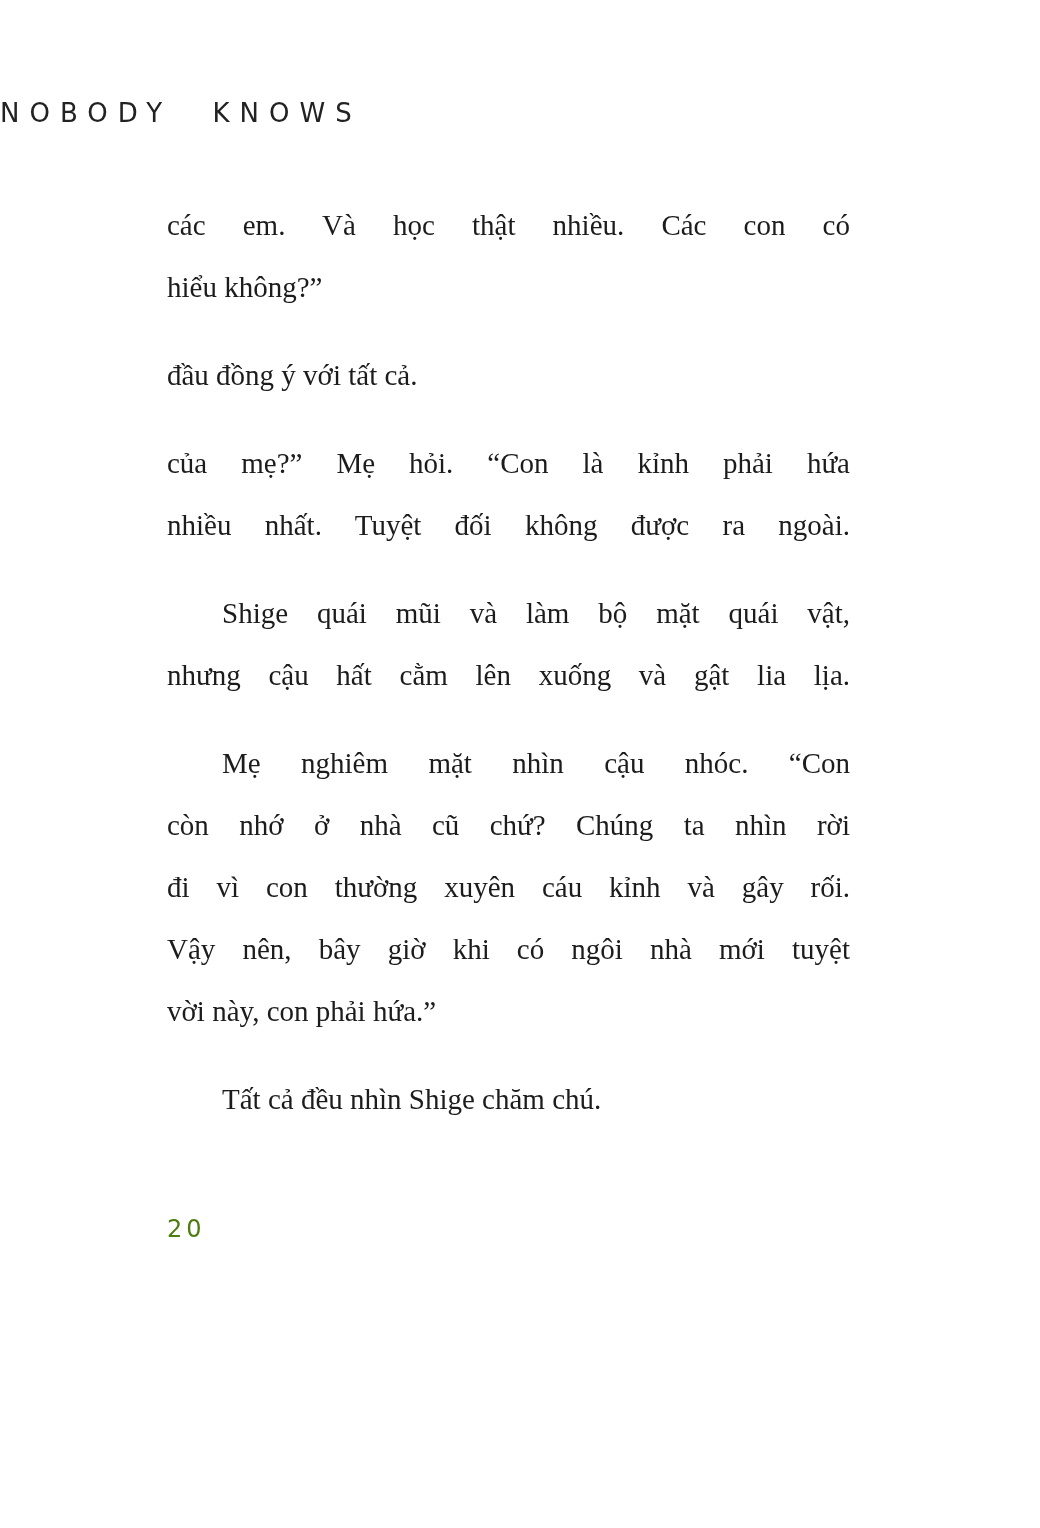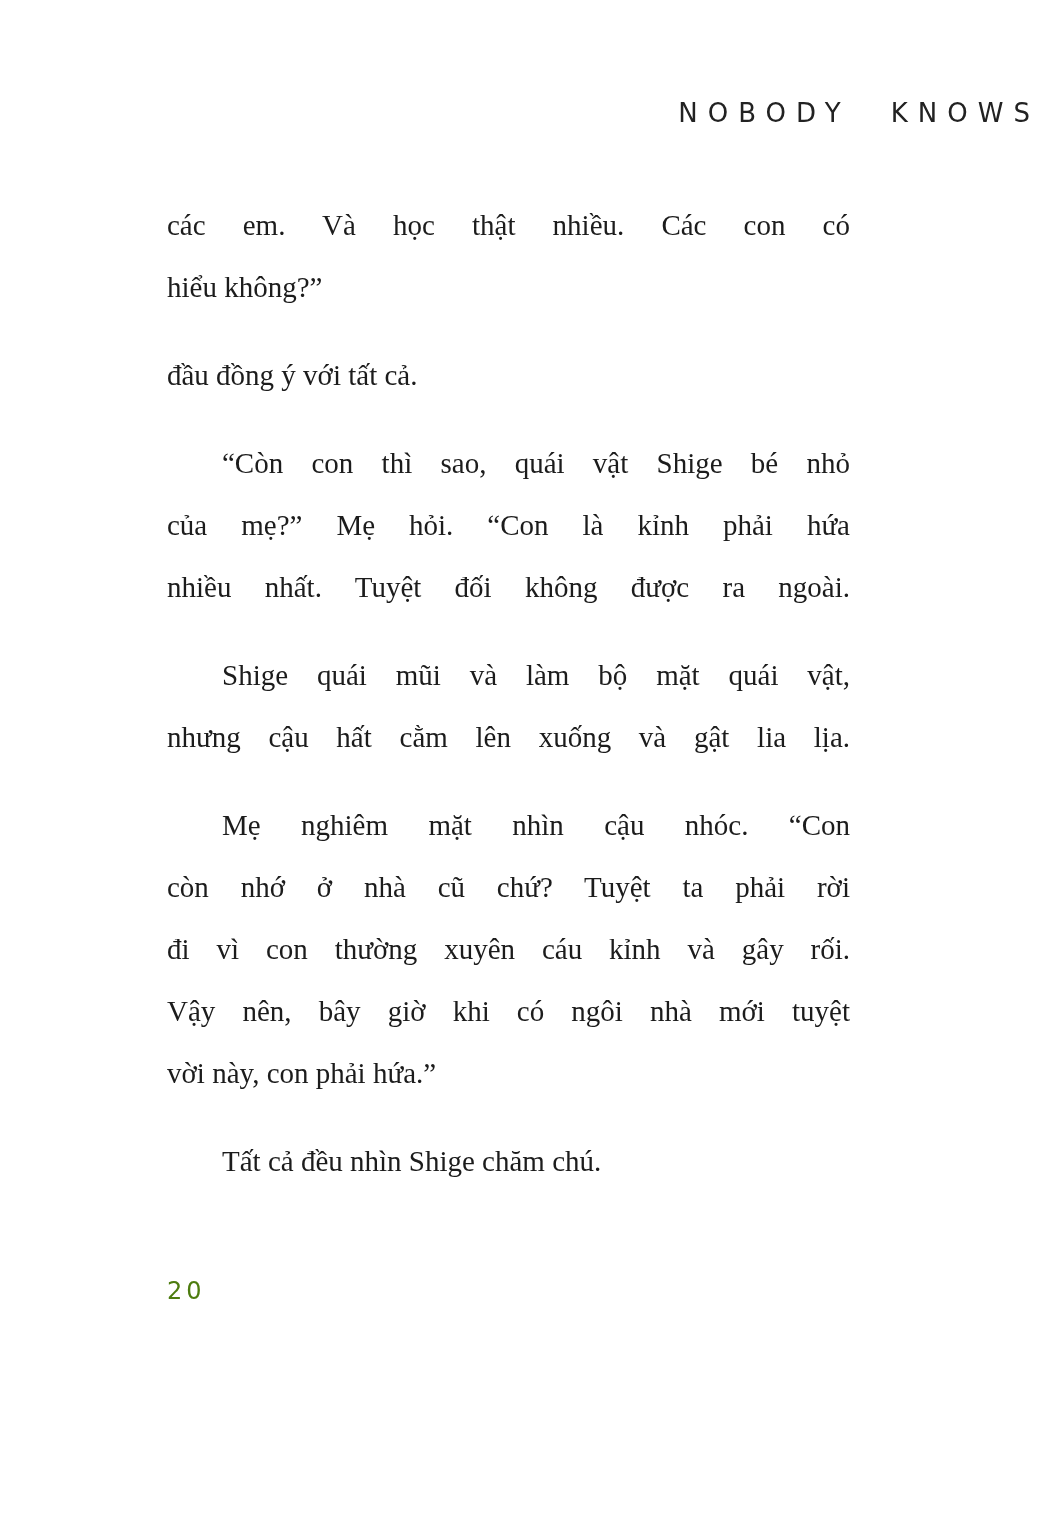--- a/index.html
+++ b/index.html
@@ -11,21 +11,21 @@
     position: relative;
     width: 1040px;
     height: 1528px;
     background: #ffffff;
     overflow: hidden;
     font-family: "Liberation Serif", "DejaVu Serif", serif;
     color: #1c1c1c;
   }
   .running-head {
     padding-top: 97px;
-    text-align: right;
+    text-align: left;
     font-family: "DejaVu Sans", sans-serif;
     font-size: 26px;
     line-height: 33px;
     letter-spacing: 10px;
     word-spacing: 22px;
     color: #222222;
     text-transform: uppercase;
   }
   .text-block {
     margin: 64px 0 0 167px;
@@ -69,33 +69,32 @@
     <div class="para">
       <div class="ln fill">các em. Và học thật nhiều. Các con có</div>
       <div class="ln">hiểu không?”</div>
     </div>
 
     <div class="para">
       <div class="ln">đầu đồng ý với tất cả.</div>
     </div>
 
     <div class="para">
-      <div class="ln fill ind">“Còn con thì sao, quái vật Shige bé nhỏ</div>
       <div class="ln fill">của mẹ?” Mẹ hỏi. “Con là kỉnh phải hứa</div>
       <div class="ln fill">nhiều nhất. Tuyệt đối không được ra ngoài.</div>
     </div>
 
     <div class="para">
       <div class="ln fill ind">Shige quái mũi và làm bộ mặt quái vật,</div>
       <div class="ln fill">nhưng cậu hất cằm lên xuống và gật lia lịa.</div>
     </div>
 
     <div class="para">
       <div class="ln fill ind">Mẹ nghiêm mặt nhìn cậu nhóc. “Con</div>
-      <div class="ln fill">còn nhớ ở nhà cũ chứ? Tuyệt ta phải rời</div>
+      <div class="ln fill">còn nhớ ở nhà cũ chứ? Chúng ta nhìn rời</div>
       <div class="ln fill">đi vì con thường xuyên cáu kỉnh và gây rối.</div>
       <div class="ln fill">Vậy nên, bây giờ khi có ngôi nhà mới tuyệt</div>
       <div class="ln">vời này, con phải hứa.”</div>
     </div>
 
     <div class="para">
       <div class="ln ind">Tất cả đều nhìn Shige chăm chú.</div>
     </div>
 
     <div class="page-number">20</div>

